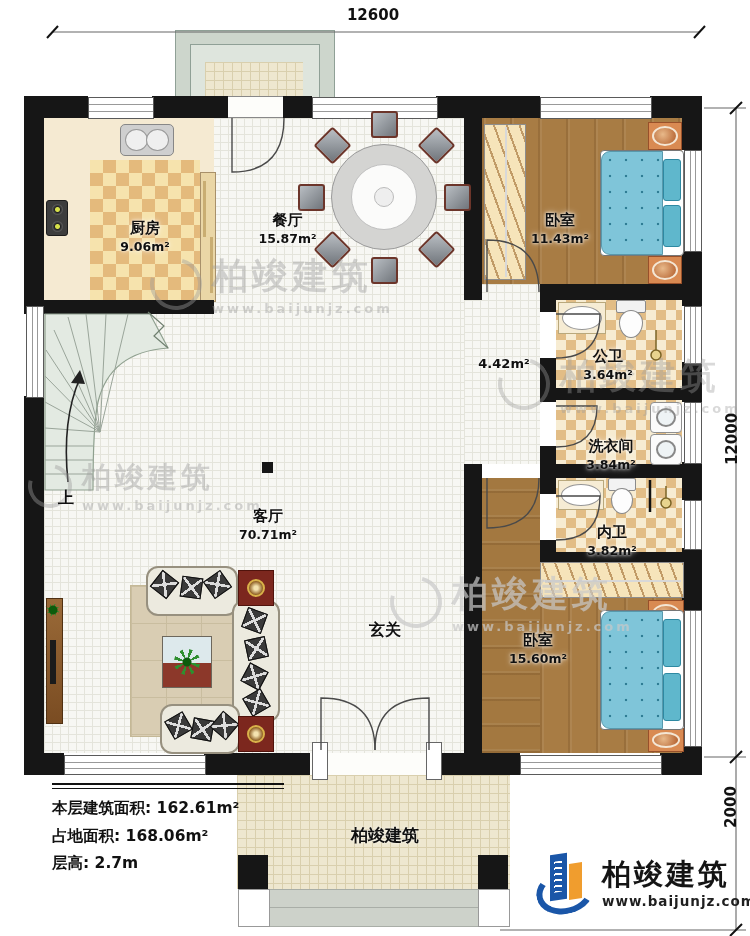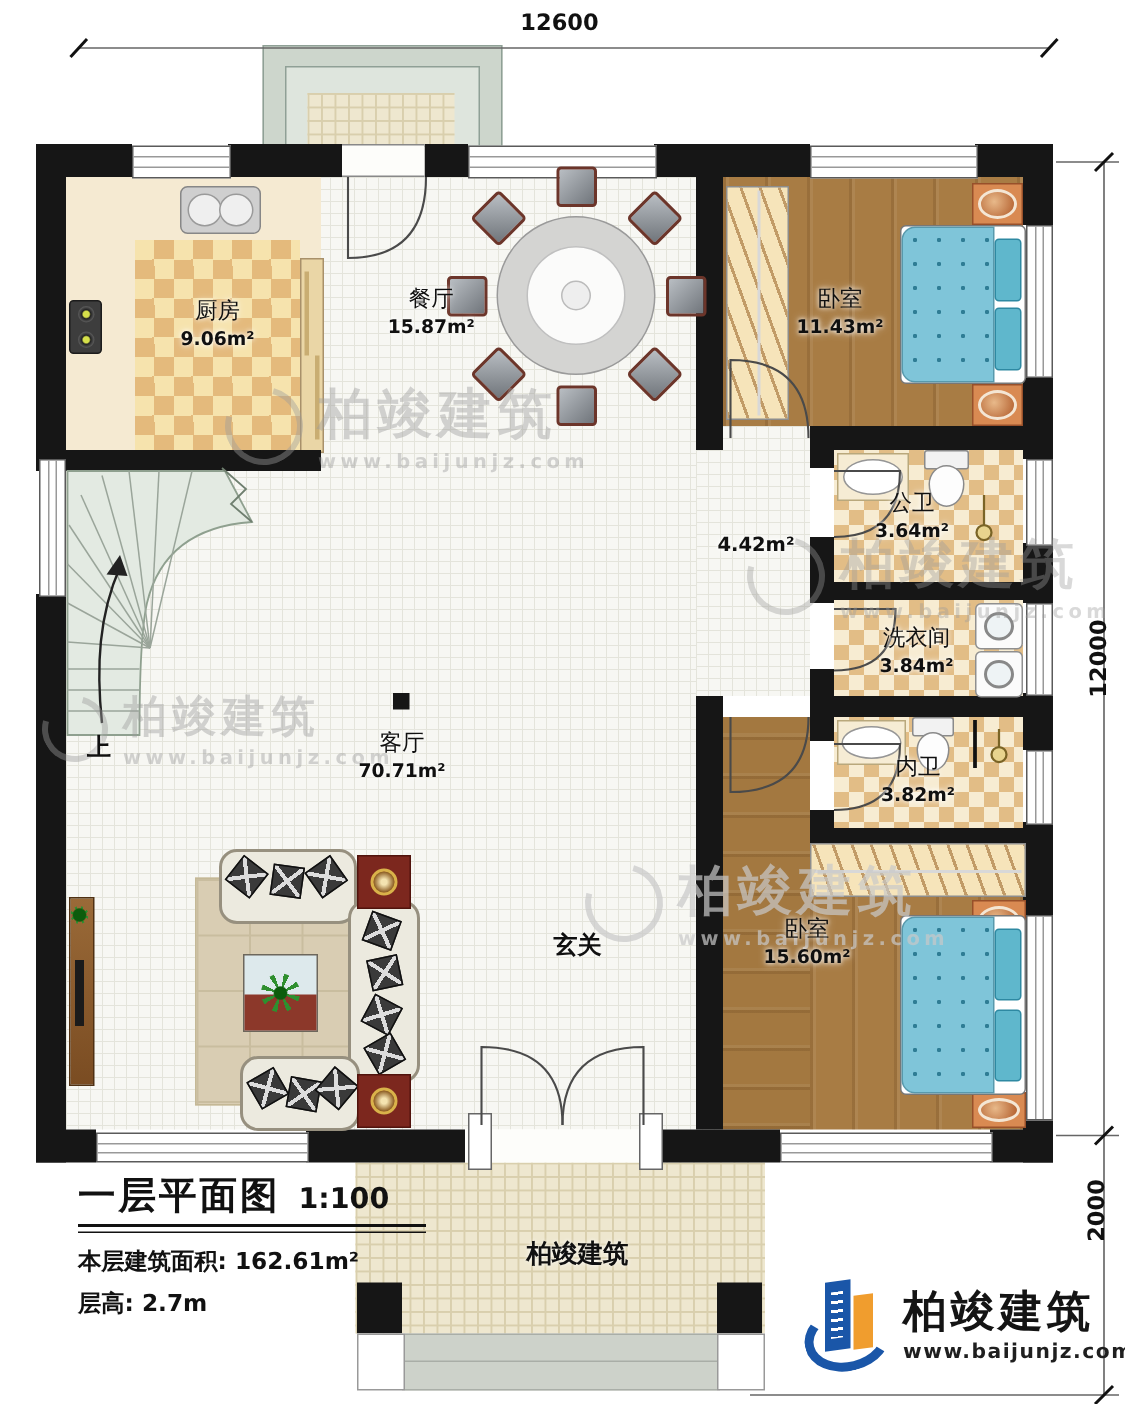--- a/index.html
+++ b/index.html
@@ -76,21 +76,21 @@
     background-size:35px 37px;}
   .ctable{position:absolute;background:#dde9ec;border:1px solid #6d675c;}
   .ctable .half{position:absolute;left:0;right:0;bottom:0;height:48%;background:#8c382a;}
   .plant{position:absolute;border-radius:50%;
     background:radial-gradient(#0c5c0c 0 4px,transparent 5px),
       repeating-conic-gradient(from 10deg,#2f8f2f 0deg 16deg,transparent 16deg 45deg);}
   .porchbox{position:absolute;border:1px solid #8fa096;}
   
   .rlabel{position:absolute;text-align:center;color:#101010;line-height:1.3;
     text-shadow:0 0 3px rgba(255,255,255,.95),0 0 6px rgba(255,255,255,.8);}
-  .rname{font-size:15px;font-weight:normal;}
+  .rname{font-size:15px;font-weight:bold;margin-top:21px;}
   .rarea{font-size:12.5px;font-weight:bold;}
   .biglabel{position:absolute;font-weight:bold;color:#101010;text-align:center;
     text-shadow:0 0 3px rgba(255,255,255,.95);}
   .dimtext{position:absolute;font-size:15px;font-weight:bold;color:#111;text-align:center;}
   
   .wm{position:absolute;display:flex;gap:10px;align-items:center;color:#9c9c9c;opacity:.42;pointer-events:none;white-space:nowrap;}
   .wm-icon{width:44px;height:44px;border:4px solid currentColor;border-radius:50%;
     border-top-color:transparent;transform:rotate(-30deg);flex:none;}
   .wm-text{font-size:36px;font-weight:bold;letter-spacing:4px;}
   .wm-url{font-size:13px;font-weight:bold;letter-spacing:3px;}
@@ -399,27 +399,24 @@
 </div>
 <div class="biglabel" style="left:350px;top:620px;width:70px;font-size:16px;">玄关</div>
 <div class="biglabel" style="left:318px;top:824px;width:134px;font-size:17px;">柏竣建筑</div>
 <div class="biglabel" style="left:52px;top:488px;width:28px;font-size:16px;">上</div>
 
 <div class="dimtext" style="left:338px;top:6px;width:70px;">12600</div>
 <div class="dimtext" style="left:702px;top:430px;width:60px;transform:rotate(-90deg);">12000</div>
 <div class="dimtext" style="left:706px;top:798px;width:50px;transform:rotate(-90deg);">2000</div>
 
 <div class="info">
-  <div class="info-title">
-    <span class="t1">一层平面图</span>
-    <span class="t2">1:100</span>
-  </div>
   <div class="rule"></div>
   <div class="info-rows">
     <div><span>本层建筑面积:</span> <span>162.61m²</span></div>
+    <div><span>占地面积:</span> <span>168.06m²</span></div>
     <div><span>层高:</span> <span>2.7m</span></div>
   </div>
 </div>
 
 <div class="logo">
   <div class="logo-icon">
     <div class="swoosh"></div>
       <div class="b1"></div>
       <div class="b2"></div>
   </div>

